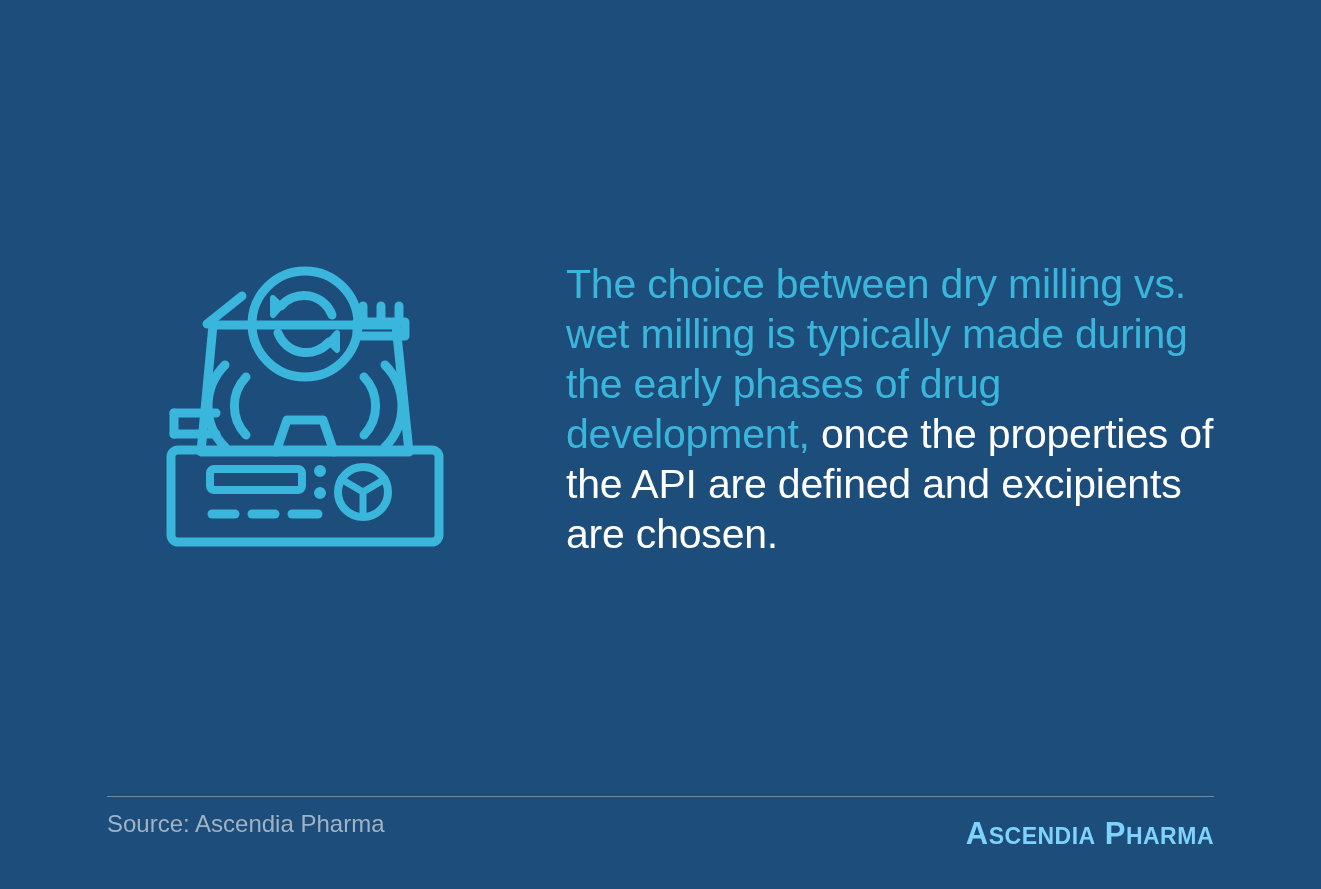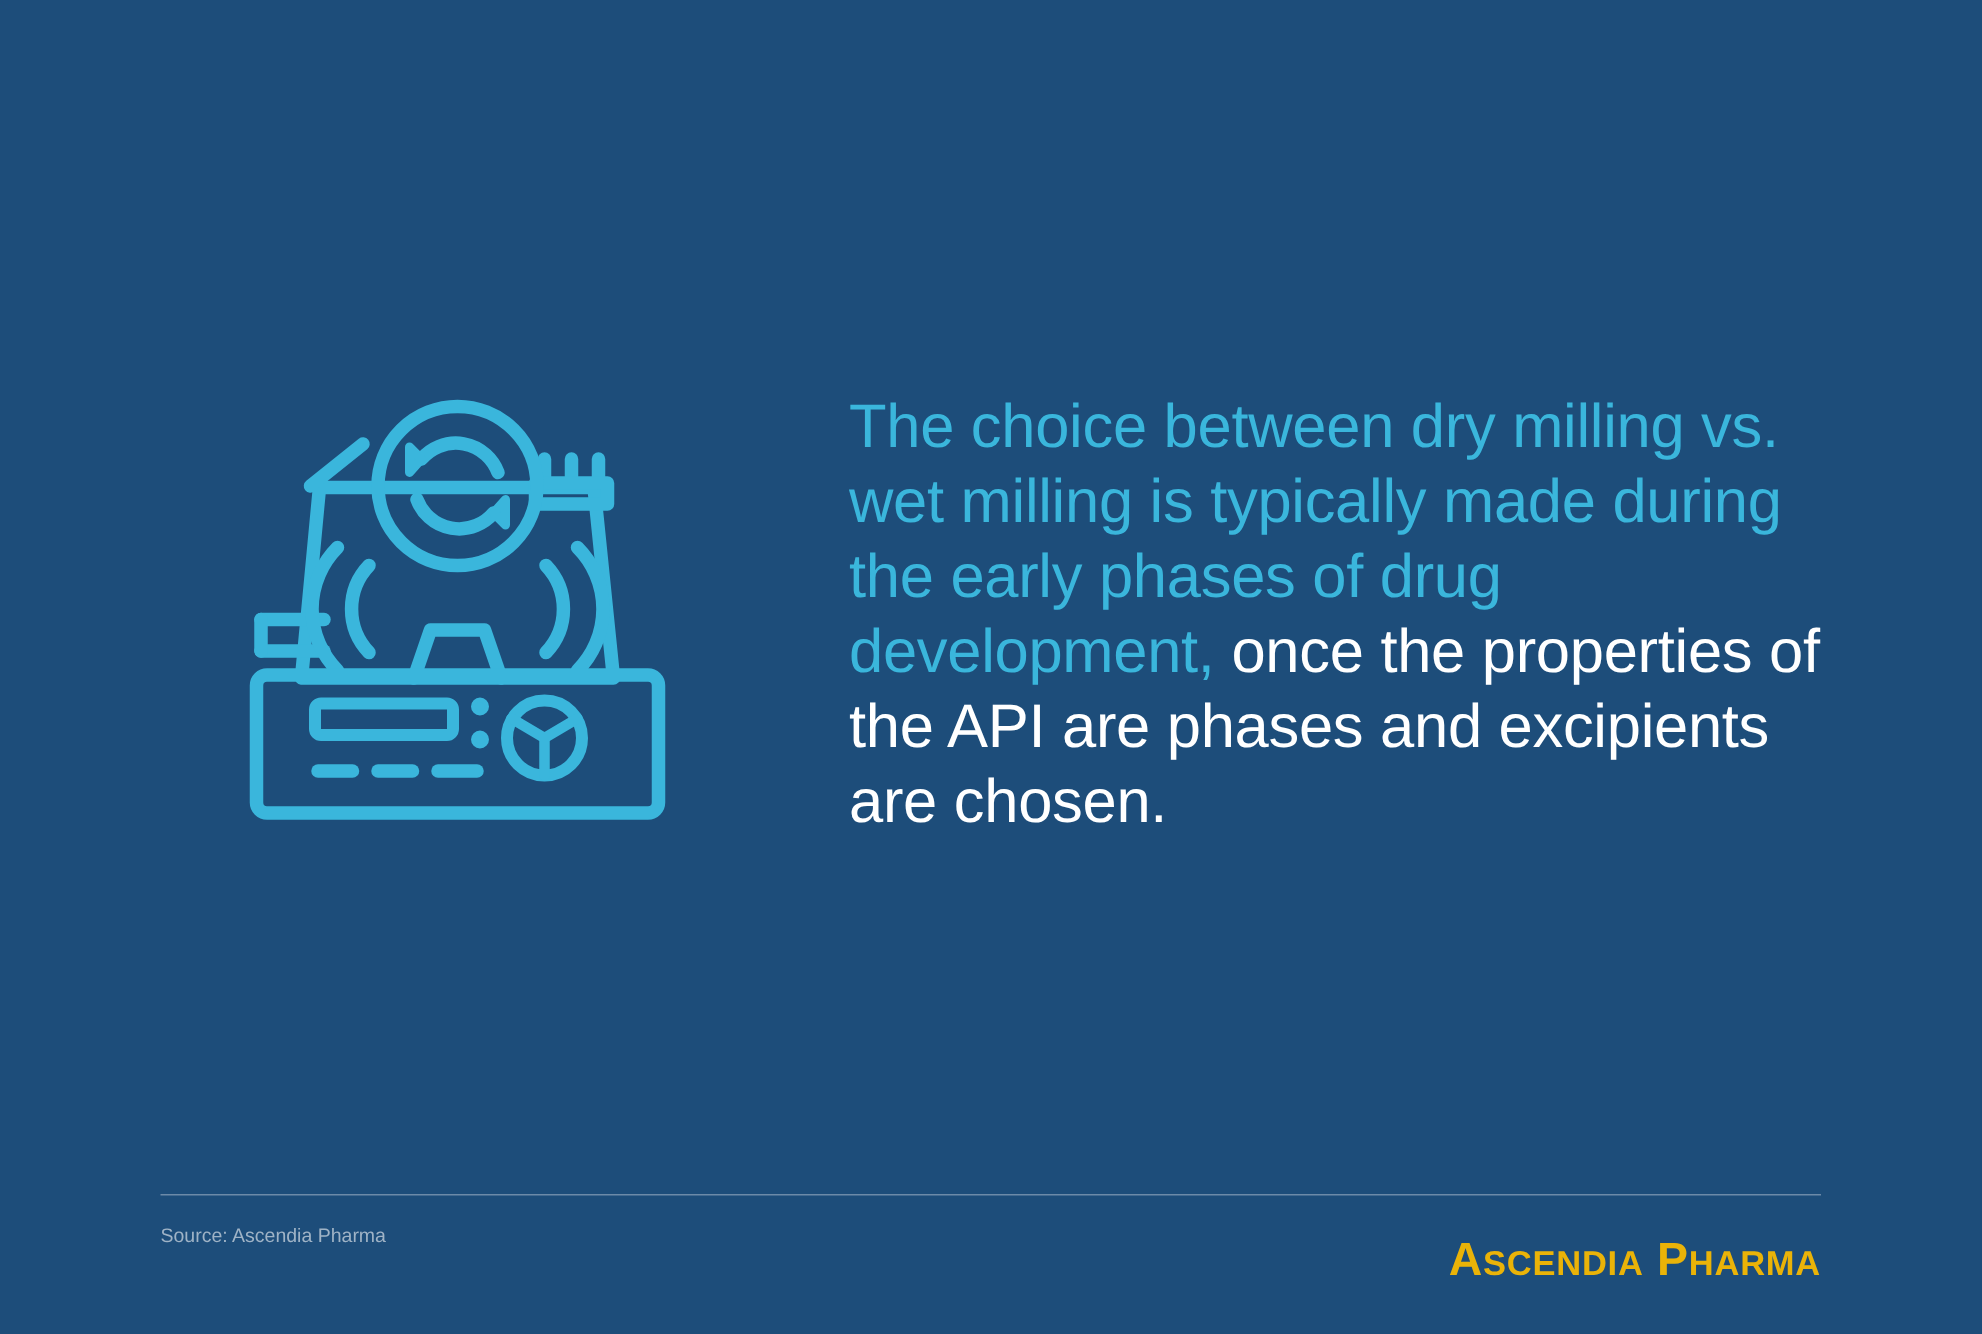--- a/index.html
+++ b/index.html
@@ -60,36 +60,36 @@
     left: 107px;
     top: 796px;
     width: 1107px;
     height: 1px;
     background: #6c8aa8;
   }
   #footer-text {
     position: absolute;
     left: 107px;
     top: 813px;
-    font-size: 13px;
+    font-size: 24px;
     line-height: 22px;
     color: #9fb3c6;
   }
   #footer-text div {
     white-space: nowrap;
   }
 
   #logo {
     position: absolute;
     right: 107px;
     top: 822px;
-    color: #eab308;
+    color: #7dd3fc;
     font-weight: 700;
     letter-spacing: 0.5px;
-    line-height: 36px;
+    line-height: 24px;
     white-space: nowrap;
   }
   #logo .cap {
     font-size: 31px;
   }
   #logo .sc {
     font-size: 23px;
   }
   #logo .word2 {
     margin-left: 9px;
@@ -138,21 +138,21 @@
       <line x1="52" y1="252" x2="75" y2="252" stroke-width="9"></line>
       <line x1="92" y1="252" x2="115" y2="252" stroke-width="9"></line>
       <line x1="132" y1="252" x2="158" y2="252" stroke-width="9"></line>
 
       <circle cx="203" cy="230" r="25" stroke-width="8"></circle>
       <path d="M203 230 L203 255 M203 230 L181 217 M203 230 L225 217" stroke-width="7"></path>
     </svg>
   </div>
 
   <div id="quote">
-    <p><span class="lead">The choice between dry milling vs. wet milling is typically made during the early phases of drug development,</span><span class="rest"> once the properties of the API are phases and excipients are chosen.</span></p>
+    <p><span class="lead">The choice between dry milling vs. wet milling is typically made during the early phases of drug development,</span><span class="rest"> once the properties of the API are defined and excipients are chosen.</span></p>
   </div>
 
   <div id="divider"></div>
 
   <div id="footer-text">
     <div>Source: Ascendia Pharma</div>
   </div>
 
   <div id="logo"><span class="cap">A</span><span class="sc">SCENDIA</span><span class="cap word2">P</span><span class="sc">HARMA</span></div>
 

